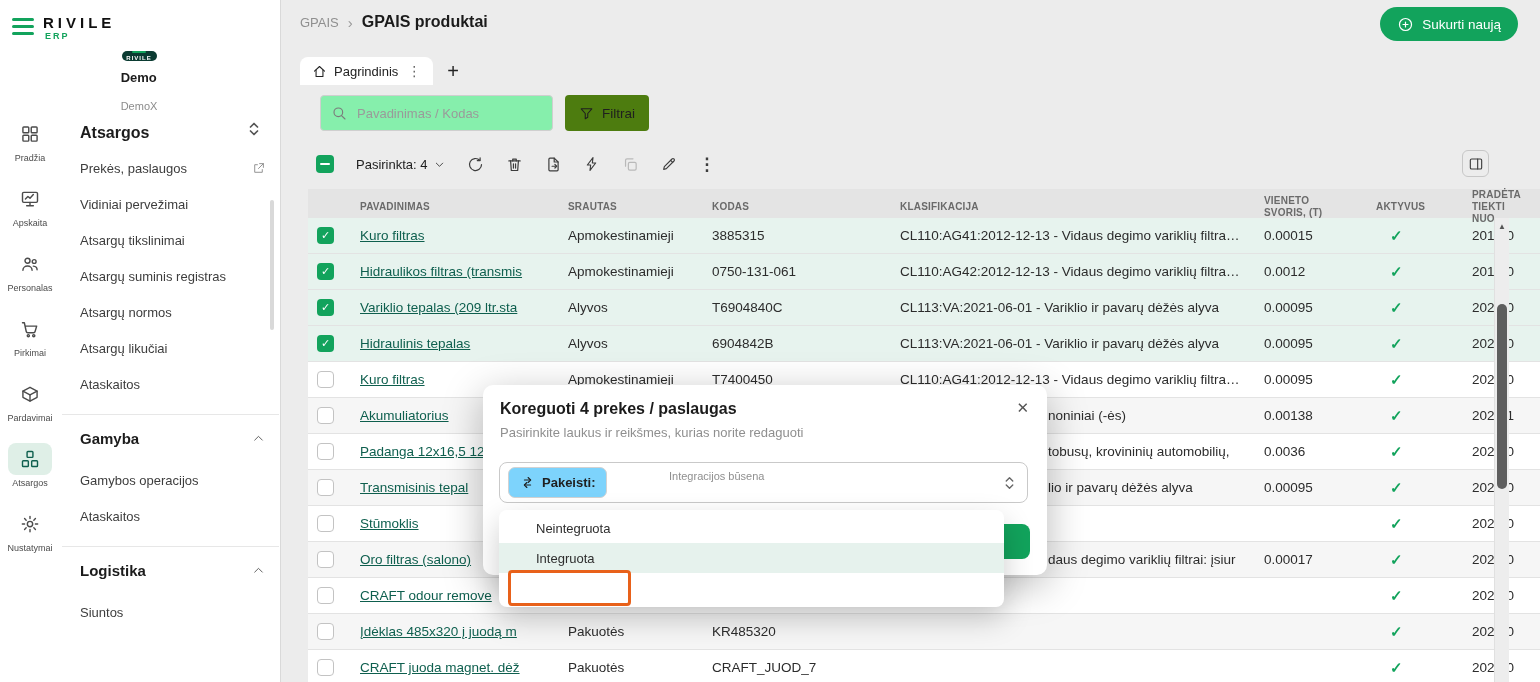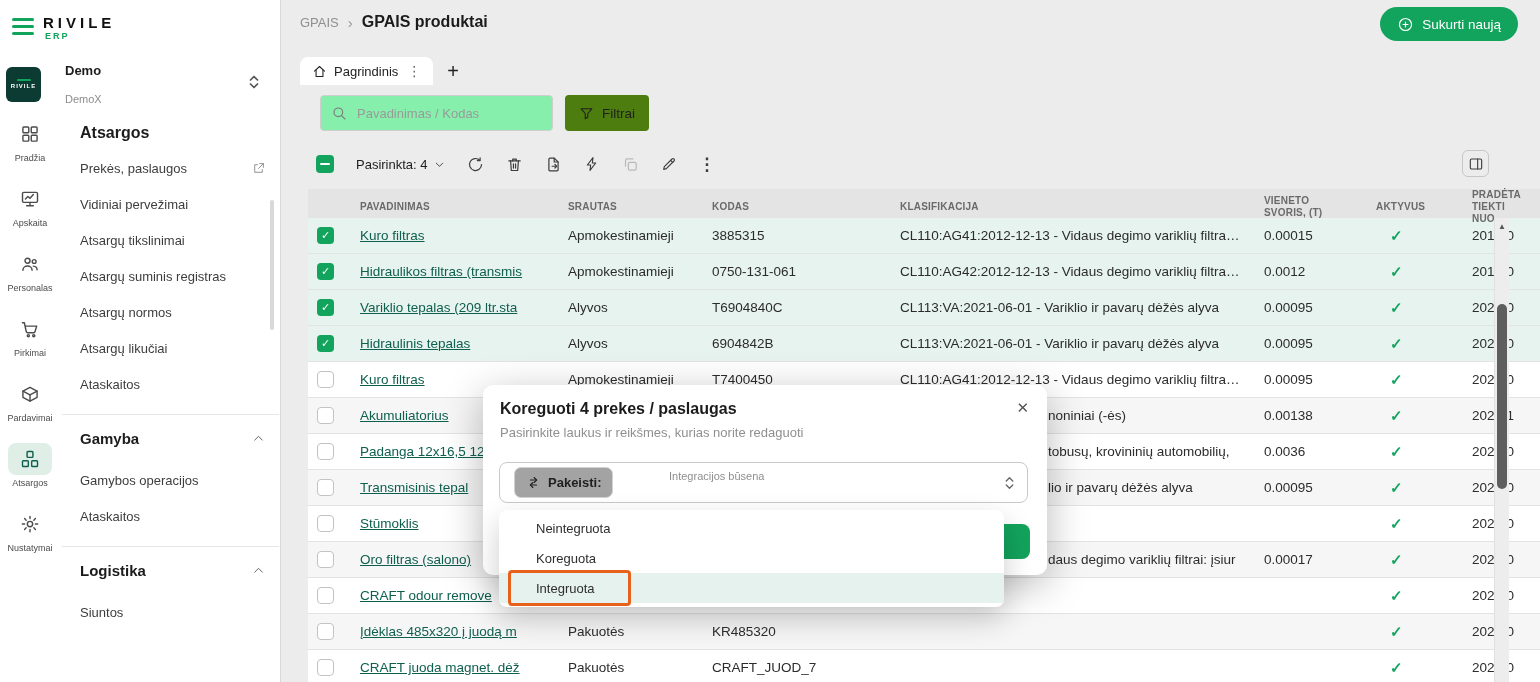--- a/index.html
+++ b/index.html
@@ -11,21 +11,21 @@
   .i { fill:none; stroke:currentColor; stroke-width:1.7; stroke-linecap:round; stroke-linejoin:round; }
 
   
   .leftpanel { position:absolute; top:0; left:0; bottom:0; width:281px; background:#fff; border-right:1px solid #d9d9d9; z-index:5; }
   .logo-row { position:absolute; top:14px; left:12px; display:flex; gap:9px; align-items:flex-start; }
   .burger { display:flex; flex-direction:column; gap:4px; padding-top:4px; cursor:pointer; }
   .burger span { width:22px; height:3px; background:#12A35C; border-radius:2px; }
   .brand-name { font-size:15px; font-weight:bold; letter-spacing:4px; color:#101010; }
   .brand-sub { font-size:9px; font-weight:bold; letter-spacing:2px; color:#12A35C; margin-top:0; margin-left:2px; }
 
-  .company-row { position:absolute; top:64px; left:6px; width:266px; height:40px; display:flex; align-items:center; gap:24px; cursor:pointer; }
+  .company-row { position:absolute; top:51px; left:6px; width:266px; height:40px; display:flex; align-items:center; gap:9px; cursor:pointer;flex-direction:column; }
   .company-avatar { width:35px; height:35px; background:#0B3B32; border-radius:6px; color:#fff; display:flex; flex-direction:column; align-items:center; justify-content:center; font-size:6px; letter-spacing:1px; font-weight:bold; }
   .company-avatar .bar { width:14px; height:2px; background:#12A35C; margin-bottom:2px; border-radius:1px; }
   .company-name { font-size:13px; font-weight:bold; color:#1c1c1c; }
   .company-code { font-size:11px; color:#8c8c8c; margin-top:15px; }
   .company-chevron { margin-left:auto; margin-right:12px; color:#555; }
 
   .rail { position:absolute; top:118px; left:0; width:60px; display:flex; flex-direction:column; align-items:center; gap:20px; }
   .rail-item { display:flex; flex-direction:column; align-items:center; gap:3px; width:56px; cursor:pointer; color:#4b4b4b; }
   .rail-item .ric { width:44px; height:32px; display:flex; align-items:center; justify-content:center; border-radius:8px; }
   .rail-item.active .ric { background:#DFEFE7; color:#0E5F4E; }
@@ -89,21 +89,21 @@
   .vscroll { position:absolute; top:218px; left:1213px; width:15px; bottom:0; background:#EDEDED; border-left:1px solid #e0e0e0; z-index:20; }
   .vscroll .arr { display:block; text-align:center; font-size:8px; color:#555; margin-top:4px; }
   .vthumb { position:absolute; top:86px; left:2px; width:10px; height:185px; background:#5E5E5E; border-radius:6px; cursor:pointer; }
 
   
   .modal { position:absolute; left:483px; top:385px; width:564px; height:190px; background:#fff; border-radius:10px; box-shadow:0 10px 40px rgba(0,0,0,.28); z-index:50; }
   .modal-title { position:absolute; top:15px; left:17px; font-size:16px; font-weight:bold; color:#1b1b1b; }
   .modal-close { position:absolute; top:14px; right:18px; color:#555; font-size:15px; cursor:pointer; }
   .modal-sub { position:absolute; top:40px; left:17px; font-size:13px; color:#8f8f8f; }
   .field { position:absolute; top:77px; left:16px; width:529px; height:41px; border:1px solid #c9c9c9; border-radius:8px; display:flex; align-items:center; }
-  .chip { margin-left:14px; height:31px; border:1px solid #d2d2d2; border-radius:7px; display:flex; align-items:center; gap:7px; padding:0 11px; font-size:13px; font-weight:bold; color:#1f1f1f; background:#a3a3a3; cursor:pointer; }
+  .chip { margin-left:8px; height:31px; border:1px solid #d2d2d2; border-radius:7px; display:flex; align-items:center; gap:7px; padding:0 11px; font-size:13px; font-weight:bold; color:#1f1f1f; background:#7dd3fc; cursor:pointer; }
   .float-label { position:absolute; left:169px; top:7px; font-size:11px; color:#8f8f8f; }
   .updown { position:absolute; right:11px; top:12px; color:#666; cursor:pointer; display:flex; }
   .green-partial { position:absolute; left:437px; top:139px; width:110px; height:35px; background:#12A35C; border-radius:8px; z-index:1; cursor:pointer; }
 
   .dropdown { position:absolute; left:499px; top:510px; width:505px; height:97px; background:#fff; border-radius:8px; box-shadow:0 12px 30px rgba(0,0,0,.2); z-index:55; padding-top:3px; }
   .opt { height:30px; display:flex; align-items:center; padding-left:37px; font-size:13px; color:#2e2e2e; cursor:pointer; }
   .opt.hovered { background:#E6F2ED; }
   .annotation { position:absolute; left:508px; top:570px; width:123px; height:36px; border:3px solid #E8611A; border-radius:4px; z-index:60; pointer-events:none; }
 </style>
 </head>
@@ -605,16 +605,15 @@
           <path d="M4 11.5l4 4 4-4"></path>
         </svg>
       </span>
   </div>
 
   <div class="green-partial"></div>
 </div>
 
 <div class="dropdown">
   <div class="opt">Neintegruota</div>
-  <div class="opt">Koreguota</div>
   <div class="opt hovered">Integruota</div>
 </div>
 <div class="annotation"></div>
 
 </body></html>

